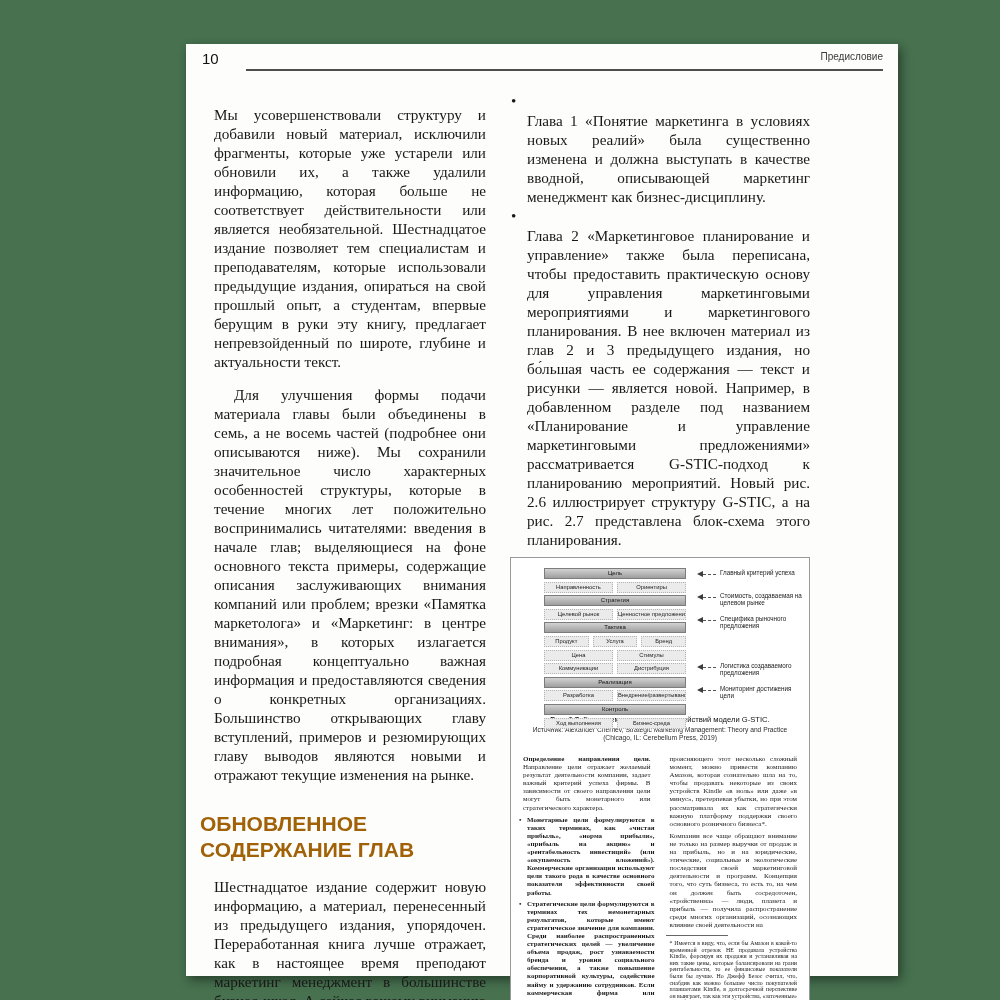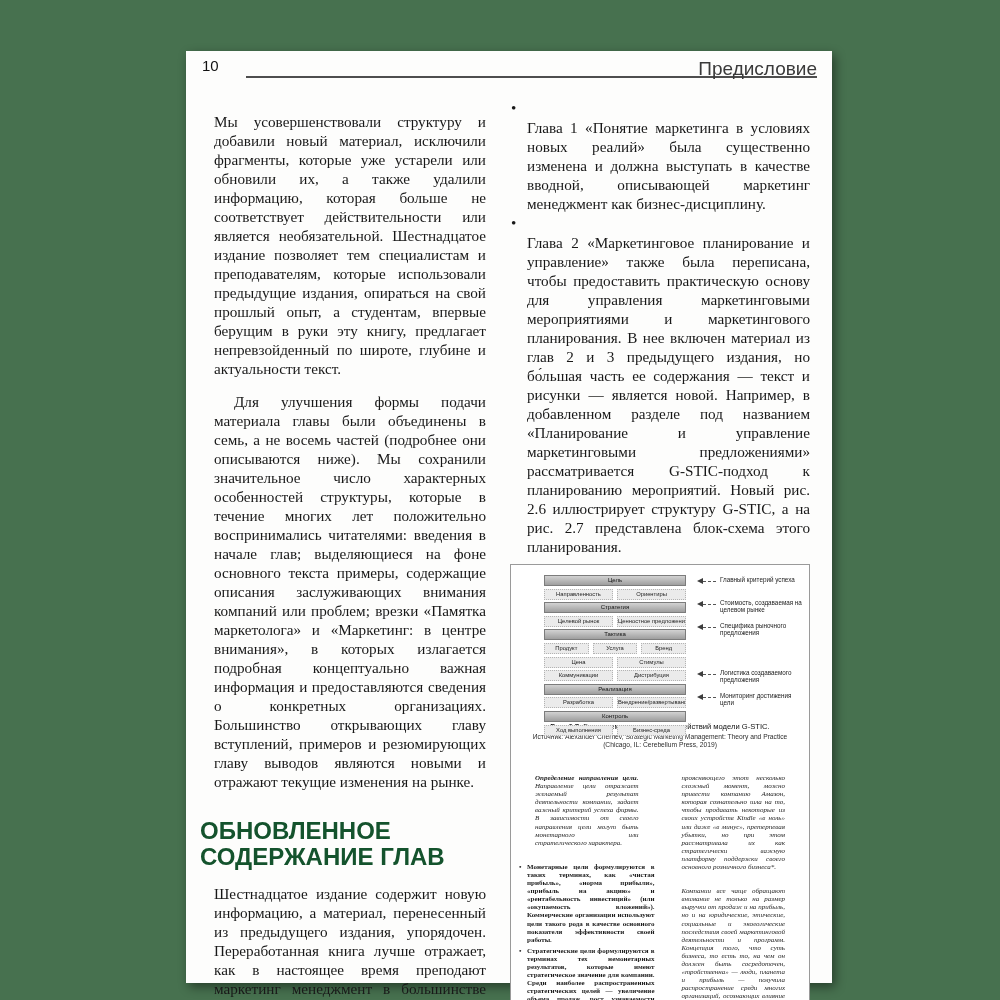--- a/index.html
+++ b/index.html
@@ -2,37 +2,37 @@
 <html lang="ru"><head>
 <meta charset="utf-8">
 <style>
   html,body{margin:0;padding:0;}
   body{
     width:1000px;height:1000px;position:relative;overflow:hidden;
     background:#47714f;
     font-family:"Liberation Serif", serif;
   }
   .page{
-    position:absolute;left:186px;top:51px;width:646px;height:932px;
+    position:absolute;left:186px;top:44px;width:712px;height:932px;
     background:#fdfdfc;box-shadow:3px 4px 10px rgba(0,0,0,.45);
   }
   
   .header{position:absolute;left:14px;right:15px;top:5px;height:24px;}
   .pagenum{position:absolute;left:2px;top:1px;font-family:"Liberation Sans",sans-serif;font-size:15px;color:#111;}
   .header-rule{position:absolute;left:46px;right:0;top:20px;border-top:2px solid #4e4e4e;}
-  .running-title{position:absolute;right:0;top:2px;font-family:"Liberation Sans",sans-serif;font-size:19px;color:#3a3a3a;}
+  .running-title{position:absolute;right:0;top:2px;font-family:"Liberation Sans",sans-serif;font-size:10px;color:#3a3a3a;}
   
   .col{position:absolute;top:47px;width:300px;font-size:15.2px;line-height:19px;text-align:justify;color:#181818;}
   .col-left{left:14px;}
   .col-right{left:324px;}
   .col p{margin:14px;}
   .indent{text-indent:20px;}
   .section-heading{
     font-family:"Liberation Sans",sans-serif;font-weight:bold;
-    font-size:24px;line-height:26px;margin:27px 0 13px 0;color:#14532d;
+    font-size:21px;line-height:26px;margin:27px 0 13px 0;color:#a16207;
   }
   .bullet-item{display:flex;}
   .bullet-item .bmark{width:16px;flex:none;padding-left:1px;}
   .bullet-item .btext{flex:1;text-align:justify;margin-top:20px;}
   
   .figure-box{
     position:relative;margin-top:8px;border:1px solid #9a9a9a;background:#fff;
     padding:10px 8px 10px 8px;
   }
   .diagram{position:relative;height:140px;}
@@ -53,21 +53,21 @@
   }
   .anno{position:absolute;left:178px;width:108px;display:flex;align-items:flex-start;}
   .anno .ahead{width:0;height:0;border-top:3px solid transparent;border-bottom:3px solid transparent;border-right:6px solid #3d3d3d;margin-top:2px;flex:none;}
   .anno .aline{width:13px;border-top:1px dashed #555;margin-top:5px;flex:none;}
   .anno .atext{font-family:"Liberation Sans",sans-serif;font-size:6.3px;line-height:7.3px;margin-left:4px;color:#222;text-align:left;}
   .anno1{top:1px;} .anno2{top:24px;} .anno3{top:47px;} .anno4{top:94px;} .anno5{top:117px;}
   .fig-caption{text-align:center;font-family:"Liberation Sans",sans-serif;font-size:7.6px;line-height:9px;margin-top:7px;color:#111;}
   .fig-source{text-align:center;font-family:"Liberation Sans",sans-serif;font-size:6.7px;line-height:8px;margin-top:2px;color:#2c2c2c;}
   .minitext{display:flex;gap:11px;margin-top:9px;}
   .mcol{flex:1;font-size:7px;line-height:8.1px;text-align:justify;color:#1c1c1c;}
-  .mcol p{margin:16px;font-style:italic;}
+  .mcol p{margin:4px;}
   .mgap{margin-top:3px;}
   .mini-bullet{display:flex;margin-top:3px;}
   .mini-bullet .mb{width:8px;flex:none;font-weight:bold;}
   .mini-bullet .mbt{flex:1;text-align:justify;font-weight:bold;}
   .footnote-sep{width:62px;border-top:1px solid #666;margin:6px 0 3px 0;}
   .footnote{font-size:5.9px;line-height:6.6px;text-align:justify;color:#222;}
 </style>
 </head>
 <body>
 

